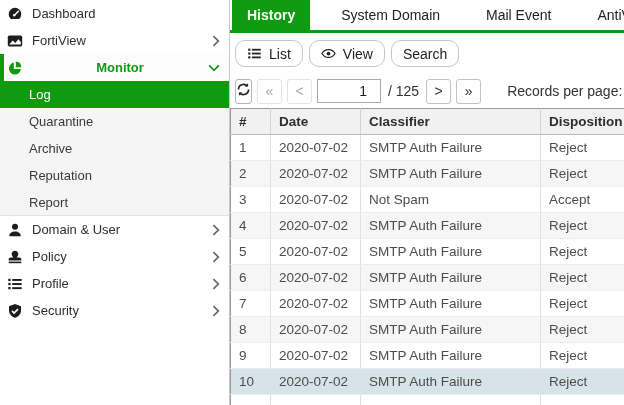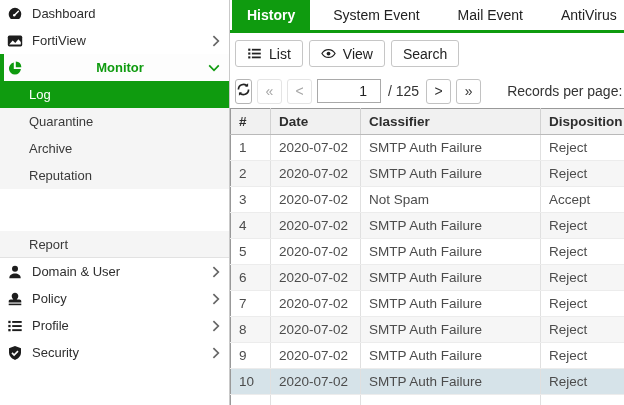--- a/index.html
+++ b/index.html
@@ -14,32 +14,32 @@
   
   .sidebar{width:var(--side-w);min-width:var(--side-w);border-right:1px solid #c9c9c9;background:#fff;overflow:hidden;}
   .side-item{height:27px;display:flex;align-items:center;padding:0 9px 0 7px;font-size:13px;color:#2e2e2e;cursor:pointer;white-space:nowrap;}
   .side-item .ic{width:17px;min-width:17px;height:16px;margin-right:8px;display:flex;align-items:center;color:#1d1d1d;}
   .side-item .ic svg{width:16px;height:16px;}
   .side-item .lbl{flex:1;overflow:hidden;}
   .side-item .chev{display:flex;align-items:center;color:#666;}
   .side-item.expanded{border-left:4px solid var(--green);padding-left:3px;color:var(--green);font-weight:700;background:#fdfdfd;text-align:center;}
   .side-item.expanded .ic,.side-item.expanded .chev{color:var(--green);}
   .side-item.sub{padding-left:29px;background:#f5f5f5;color:#3a3a3a;}
-  .side-item.sub.group-end{border-bottom:1px solid #e2e2e2;margin-top:42px;}
+  .side-item.sub.group-end{border-bottom:1px solid #e2e2e2;}
   .side-item.sub.selected{background:var(--green);color:#ffffff;}
 
   
   .content{flex:1;display:flex;flex-direction:column;min-width:0;background:#fff;}
 
   .tabbar{height:33px;display:flex;align-items:stretch;border-bottom:3px solid var(--green);padding-left:2px;flex:none;overflow:hidden;}
-  .tab{display:flex;align-items:center;padding:0 15px;margin-right:8px;font-size:14px;color:#222;white-space:nowrap;cursor:pointer;}
+  .tab{display:flex;align-items:center;padding:0 15px;margin-right:16px;font-size:14px;color:#222;white-space:nowrap;cursor:pointer;}
   .tab.active{background:var(--green);color:#fff;font-weight:700;}
 
   .toolbar{height:41px;display:flex;align-items:center;padding-left:5px;flex:none;}
-  .tb-btn{display:inline-flex;align-items:center;gap:7px;border:1px solid #c6c6c6;border-radius:3px;background:#fff;height:27px;padding:0 11px;font-size:14px;color:#222;margin-right:6px;font-family:inherit;cursor:pointer;white-space:nowrap;}
+  .tb-btn{display:inline-flex;align-items:center;gap:7px;border:1px solid #c6c6c6;border-radius:10px;background:#fff;height:27px;padding:0 11px;font-size:14px;color:#222;margin-right:6px;font-family:inherit;cursor:pointer;white-space:nowrap;}
   .tb-btn .ic{width:15px;height:15px;display:flex;color:#222;}
   .tb-btn .ic svg{width:15px;height:15px;}
 
   .pagination{height:34px;display:flex;align-items:center;padding-left:5px;flex:none;font-size:14px;color:#333;gap:5px;white-space:nowrap;overflow:hidden;}
   .pg-refresh{width:28px;height:25px;border:1px solid #b5b5b5;border-radius:3px;background:#fff;display:flex;align-items:center;justify-content:center;cursor:pointer;}
   .pg-refresh svg{width:15px;height:15px;}
   .pg-nav{height:25px;min-width:25px;border:1px solid #c2c2c2;border-radius:3px;background:#fff;font-size:14px;color:#333;padding:0 6px;font-family:inherit;cursor:pointer;}
   .pg-nav.disabled{color:#a6a6a6;border-color:#e4e4e4;}
   .page-input{width:64px;height:24px;border:1px solid #a9a9a9;font-size:14px;text-align:right;padding-right:13px;font-family:inherit;color:#222;background:#fff;}
   .page-total{margin:0 2px;}
@@ -175,21 +175,21 @@
             <path d="M1.4 1.2l4.9 4.8-4.9 4.8" fill="none" stroke="currentColor" stroke-width="1.7"></path>
           </svg>
         </span>
       </div>
     </nav>
 
   <main class="content">
 
     <div class="tabbar" id="tabbar">
         <div class="tab active">History</div>
-        <div class="tab">System Event</div>
+        <div class="tab">System Domain</div>
         <div class="tab">Mail Event</div>
         <div class="tab">AntiVirus</div>
         <div class="tab">AntiSpam</div>
       </div>
 
     <div class="toolbar" id="toolbar">
         <button class="tb-btn">
           <span class="ic">
             <svg viewBox="0 0 16 16">
               <g fill="currentColor">

